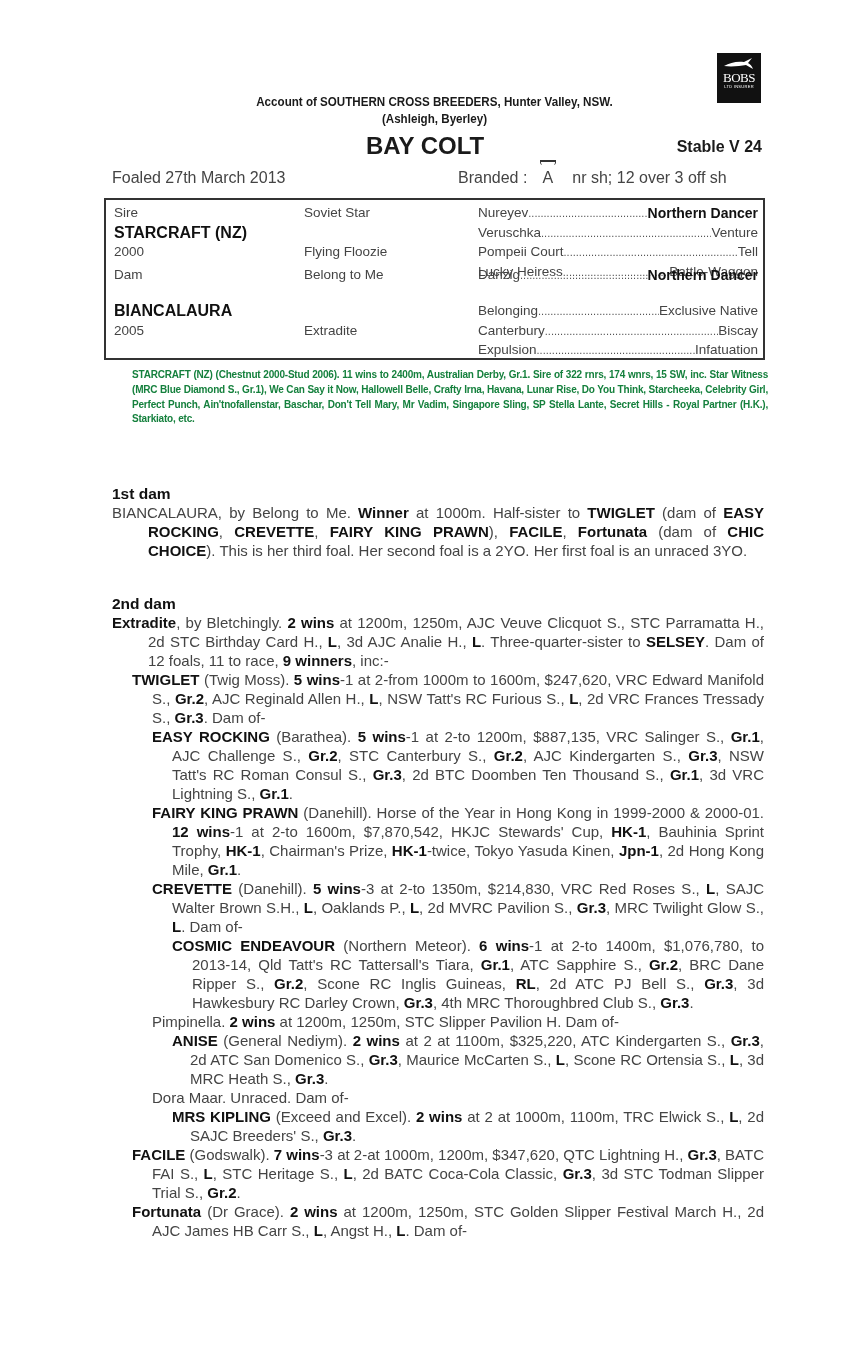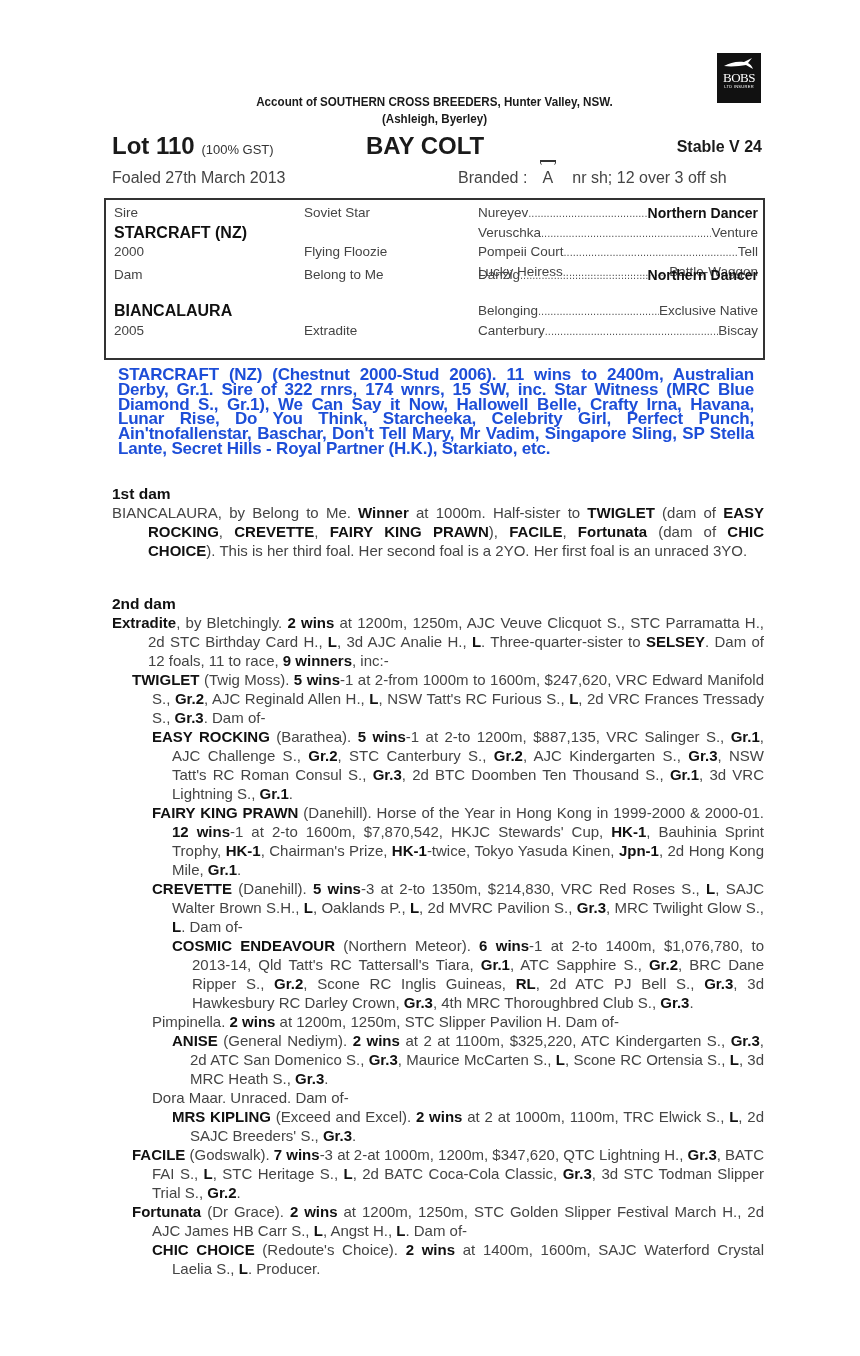--- a/index.html
+++ b/index.html
@@ -28,22 +28,22 @@
   .ped .row { position:absolute; left:0; width:100%; height:20px; font-size:13.5px; color:#444; line-height:20px; }
   .ped .c1 { position:absolute; left:8px; }
   .ped .c1.big { font-weight:900; color:#111; font-size:16px; }
   .ped .c2 { position:absolute; left:198px; }
   .ped .c3 { position:absolute; left:372px; width:280px; display:flex; }
   .ped .c3 .a { white-space:nowrap; }
   .ped .c3 .dots { flex:1; overflow:hidden; white-space:nowrap; color:#555; }
   .ped .c3 .dots::before { content:"................................................................................................"; letter-spacing:0; font-size:11px; }
   .ped .c3 .b { white-space:nowrap; }
   .ped .c3 .b.bold { font-weight:900; color:#111; font-size:14px; }
-  .sire-sum { position:absolute; left:118px; top:368px; width:636px; font-weight:900; font-size:17px;
-              line-height:14.8px; text-align:justify; color:#1d4ed8; letter-spacing:-0.2px; }
+  .sire-sum { position:absolute; left:132px; top:368px; width:636px; font-weight:900; font-size:10px;
+              line-height:14.8px; text-align:justify; color:#15803d; letter-spacing:-0.2px; }
   .section { position:absolute; left:112px; width:652px; font-size:15px; color:#444; line-height:19px; }
   .sec-title { font-weight:900; color:#111; font-size:15.5px; }
   .para { text-align:justify; text-align-last:left; }
   .para b { color:#111; font-weight:900; }
   .hang0 { padding-left:36px; text-indent:-36px; }
   .e1 { padding-left:40px; text-indent:-20px; margin:0; }
   .e2 { padding-left:60px; text-indent:-20px; margin:0; }
   .e3 { padding-left:80px; text-indent:-20px; margin:0; }
   .e1b { padding-left:56px; text-indent:-16px; margin:0; }
   p { margin:0; }
@@ -60,24 +60,20 @@
     <span class="name">BOBS</span>
     <span class="sub">LTD INSURER</span>
   </div>
 
   <div class="account">
     <div>Account of SOUTHERN CROSS BREEDERS, Hunter Valley, NSW.</div>
     <div>(Ashleigh, Byerley)</div>
   </div>
 
   <div class="lotline">
-    <div class="lot">
-      <span>Lot 110</span>
-      <span class="gst">(100% GST)</span>
-    </div>
     <div class="colt">BAY COLT</div>
     <div class="stable">Stable V 24</div>
   </div>
 
   <div class="foalline">
     <span>Foaled 27th March 2013</span>
     <span class="branded">
       <span>Branded :</span>
       <span class="brand-mark"><span class="bar"></span><span>A</span></span>
       <span>nr sh; 12 over 3 off sh</span>
@@ -141,20 +137,29 @@
       </div>
       <div class="row" style="top: 120.6px;">
         <span class="c1">2005</span>
         <span class="c2">Extradite</span>
         <span class="c3">
           <span class="a">Canterbury</span>
           <span class="dots"></span>
           <span class="b">Biscay</span>
         </span>
       </div>
+      <div class="row" style="top: 140.2px;">
+        <span class="c1"></span>
+        <span class="c2"></span>
+        <span class="c3">
+          <span class="a">Expulsion</span>
+          <span class="dots"></span>
+          <span class="b">Infatuation</span>
+        </span>
+      </div>
     </div>
 
   <div class="sire-sum">STARCRAFT (NZ) (Chestnut 2000-Stud 2006). 11 wins to 2400m, Australian Derby, Gr.1. Sire of 322 rnrs, 174 wnrs, 15 SW, inc. Star Witness (MRC Blue Diamond S., Gr.1), We Can Say it Now, Hallowell Belle, Crafty Irna, Havana, Lunar Rise, Do You Think, Starcheeka, Celebrity Girl, Perfect Punch, Ain'tnofallenstar, Baschar, Don't Tell Mary, Mr Vadim, Singapore Sling, SP Stella Lante, Secret Hills - Royal Partner (H.K.), Starkiato, etc.</div>
 
   <div class="section" style="top:484px;">
     <div class="sec-title">1st dam</div>
     <p class="para hang0" id="fd"><span>BIANCALAURA, by Belong to Me. </span><b>Winner</b><span> at 1000m. Half-sister to </span><b>TWIGLET</b><span> (dam of </span><b>EASY ROCKING</b><span>, </span><b>CREVETTE</b><span>, </span><b>FAIRY KING PRAWN</b><span>), </span><b>FACILE</b><span>, </span><b>Fortunata</b><span> (dam of </span><b>CHIC CHOICE</b><span>). This is her third foal. Her second foal is a 2YO. Her first foal is an unraced 3YO.</span></p>
   </div>
 
   <div class="section" style="top:594px;">
@@ -165,17 +170,16 @@
         <p class="para e2" style="padding-left: 60px; text-indent: -20px;"><b>EASY ROCKING</b><span> (Barathea). </span><b>5 wins</b><span>-1 at 2-to 1200m, $887,135, VRC Salinger S., </span><b>Gr.1</b><span>, AJC Challenge S., </span><b>Gr.2</b><span>, STC Canterbury S., </span><b>Gr.2</b><span>, AJC Kindergarten S., </span><b>Gr.3</b><span>, NSW Tatt's RC Roman Consul S., </span><b>Gr.3</b><span>, 2d BTC Doomben Ten Thousand S., </span><b>Gr.1</b><span>, 3d VRC Lightning S., </span><b>Gr.1</b><span>.</span></p>
         <p class="para e2" style="padding-left: 60px; text-indent: -20px;"><b>FAIRY KING PRAWN</b><span> (Danehill). Horse of the Year in Hong Kong in 1999-2000 &amp; 2000-01. </span><b>12 wins</b><span>-1 at 2-to 1600m, $7,870,542, HKJC Stewards' Cup, </span><b>HK-1</b><span>, Bauhinia Sprint Trophy, </span><b>HK-1</b><span>, Chairman's Prize, </span><b>HK-1</b><span>-twice, Tokyo Yasuda Kinen, </span><b>Jpn-1</b><span>, 2d Hong Kong Mile, </span><b>Gr.1</b><span>.</span></p>
         <p class="para e2" style="padding-left: 60px; text-indent: -20px;"><b>CREVETTE</b><span> (Danehill). </span><b>5 wins</b><span>-3 at 2-to 1350m, $214,830, VRC Red Roses S., </span><b>L</b><span>, SAJC Walter Brown S.H., </span><b>L</b><span>, Oaklands P., </span><b>L</b><span>, 2d MVRC Pavilion S., </span><b>Gr.3</b><span>, MRC Twilight Glow S., </span><b>L</b><span>. Dam of-</span></p>
         <p class="para e3" style="padding-left: 80px; text-indent: -20px;"><b>COSMIC ENDEAVOUR</b><span> (Northern Meteor). </span><b>6 wins</b><span>-1 at 2-to 1400m, $1,076,780, to 2013-14, Qld Tatt's RC Tattersall's Tiara, </span><b>Gr.1</b><span>, ATC Sapphire S., </span><b>Gr.2</b><span>, BRC Dane Ripper S., </span><b>Gr.2</b><span>, Scone RC Inglis Guineas, </span><b>RL</b><span>, 2d ATC PJ Bell S., </span><b>Gr.3</b><span>, 3d Hawkesbury RC Darley Crown, </span><b>Gr.3</b><span>, 4th MRC Thoroughbred Club S., </span><b>Gr.3</b><span>.</span></p>
         <p class="para e1b" style="padding-left: 58px; text-indent: -18px;"><span>Pimpinella. </span><b>2 wins</b><span> at 1200m, 1250m, STC Slipper Pavilion H. Dam of-</span></p>
         <p class="para e3" style="padding-left: 78px; text-indent: -18px;"><b>ANISE</b><span> (General Nediym). </span><b>2 wins</b><span> at 2 at 1100m, $325,220, ATC Kindergarten S., </span><b>Gr.3</b><span>, 2d ATC San Domenico S., </span><b>Gr.3</b><span>, Maurice McCarten S., </span><b>L</b><span>, Scone RC Ortensia S., </span><b>L</b><span>, 3d MRC Heath S., </span><b>Gr.3</b><span>.</span></p>
         <p class="para e1b" style="padding-left: 58px; text-indent: -18px;"><span>Dora Maar. Unraced. Dam of-</span></p>
         <p class="para e3" style="padding-left: 78px; text-indent: -18px;"><b>MRS KIPLING</b><span> (Exceed and Excel). </span><b>2 wins</b><span> at 2 at 1000m, 1100m, TRC Elwick S., </span><b>L</b><span>, 2d SAJC Breeders' S., </span><b>Gr.3</b><span>.</span></p>
         <p class="para e1" style="padding-left: 40px; text-indent: -20px;"><b>FACILE</b><span> (Godswalk). </span><b>7 wins</b><span>-3 at 2-at 1000m, 1200m, $347,620, QTC Lightning H., </span><b>Gr.3</b><span>, BATC FAI S., </span><b>L</b><span>, STC Heritage S., </span><b>L</b><span>, 2d BATC Coca-Cola Classic, </span><b>Gr.3</b><span>, 3d STC Todman Slipper Trial S., </span><b>Gr.2</b><span>.</span></p>
         <p class="para e1" style="padding-left: 40px; text-indent: -20px;"><b>Fortunata</b><span> (Dr Grace). </span><b>2 wins</b><span> at 1200m, 1250m, STC Golden Slipper Festival March H., 2d AJC James HB Carr S., </span><b>L</b><span>, Angst H., </span><b>L</b><span>. Dam of-</span></p>
-        <p class="para e2" style="padding-left: 60px; text-indent: -20px;"><b>CHIC CHOICE</b><span> (Redoute's Choice). </span><b>2 wins</b><span> at 1400m, 1600m, SAJC Waterford Crystal Laelia S., </span><b>L</b><span>. Producer.</span></p>
       </div>
   </div>
 
 </div>
 
 </body></html>

